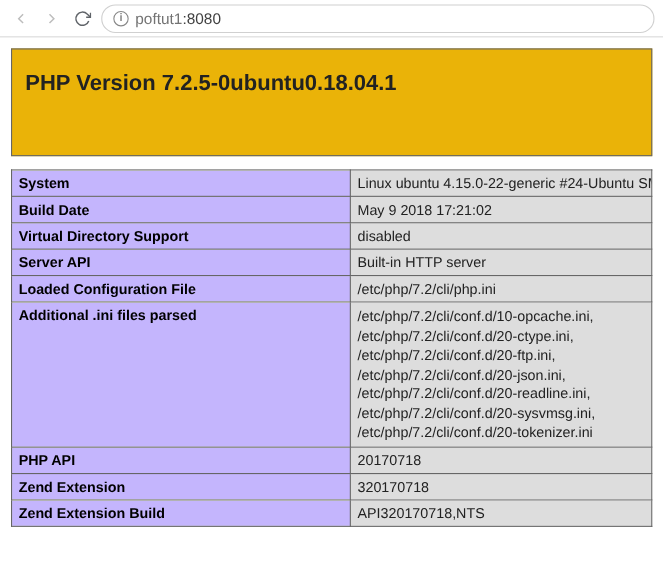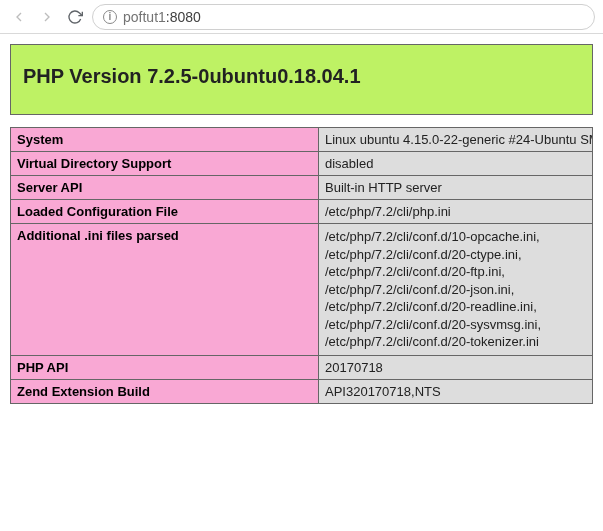--- a/index.html
+++ b/index.html
@@ -6,26 +6,26 @@
   body { font-family: Arial, Helvetica, sans-serif; font-size: 13px; background: #fff; width: 603px; height: 531px; overflow: hidden; }
   .toolbar { display: flex; align-items: center; gap: 6px; padding: 4px 8px; border-bottom: 1px solid #d9d9d9; height: 34px; background: #fff; }
   .nav-btn { width: 22px; height: 22px; display: flex; align-items: center; justify-content: center; border-radius: 50%; color: #5f6368; }
   .nav-btn.disabled { color: #bdbdbd; }
   .nav-btn svg { width: 16px; height: 16px; }
   .addrbar { flex: 1; display: flex; align-items: center; height: 26px; border: 1px solid #d0d0d0; border-radius: 14px; padding: 0 10px; gap: 6px; color: #5f6368; font-size: 14px; }
   .addrbar .info { width: 14px; height: 14px; border: 1.5px solid #888; border-radius: 50%; display: flex; align-items: center; justify-content: center; font-size: 10px; font-weight: bold; color: #888; flex-shrink: 0; }
   .addrbar .host { color: #737373; }
   .addrbar .port { color: #404040; }
   .content { padding: 10px 10px 0 10px; }
-  .banner { background: #bef264; border: 1px solid #666; padding: 20px 12px 26px 12px; margin-bottom: 12px; }
+  .banner { background: #eab308; border: 1px solid #666; padding: 20px 12px 53px 12px; margin-bottom: 12px; }
   .banner h1 { font-size: 20px; font-weight: bold; color: #222; }
   table { width: 100%; border-collapse: collapse; table-layout: fixed; }
   col.label { width: 308px; }
   td { border: 1px solid #666; padding: 4px 6px; vertical-align: top; white-space: nowrap; overflow: hidden; }
-  td.e { background: #f9a8d4; font-weight: bold; }
+  td.e { background: #c4b5fd; font-weight: bold; }
   td.v { background: #ddd; font-weight: normal; color: #222; }
   tr.multi td.v { white-space: normal; line-height: 1.35; }
 </style>
 </head>
 <body>
 
 <div class="toolbar">
   <div class="nav-btn disabled">
     <svg viewBox="0 0 24 24" fill="none" stroke="currentColor" stroke-width="2">
         <path d="M15 18l-6-6 6-6"></path>
@@ -58,38 +58,46 @@
     <colgroup>
         <col class="label">
         <col>
       </colgroup>
     <tbody id="rows">
         <tr>
           <td class="e">System</td>
           <td class="v">Linux ubuntu 4.15.0-22-generic #24-Ubuntu SMP We</td>
         </tr>
         <tr>
+          <td class="e">Build Date</td>
+          <td class="v">May 9 2018 17:21:02</td>
+        </tr>
+        <tr>
           <td class="e">Virtual Directory Support</td>
           <td class="v">disabled</td>
         </tr>
         <tr>
           <td class="e">Server API</td>
           <td class="v">Built-in HTTP server</td>
         </tr>
         <tr>
           <td class="e">Loaded Configuration File</td>
           <td class="v">/etc/php/7.2/cli/php.ini</td>
         </tr>
         <tr class="multi">
           <td class="e">Additional .ini files parsed</td>
           <td class="v">/etc/php/7.2/cli/conf.d/10-opcache.ini, /etc/php/7.2/cli/conf.d/20-ctype.ini, /etc/php/7.2/cli/conf.d/20-ftp.ini, /etc/php/7.2/cli/conf.d/20-json.ini, /etc/php/7.2/cli/conf.d/20-readline.ini, /etc/php/7.2/cli/conf.d/20-sysvmsg.ini, /etc/php/7.2/cli/conf.d/20-tokenizer.ini</td>
         </tr>
         <tr>
           <td class="e">PHP API</td>
           <td class="v">20170718</td>
         </tr>
         <tr>
+          <td class="e">Zend Extension</td>
+          <td class="v">320170718</td>
+        </tr>
+        <tr>
           <td class="e">Zend Extension Build</td>
           <td class="v">API320170718,NTS</td>
         </tr>
       </tbody>
   </table>
 </div>
 
 </body></html>

